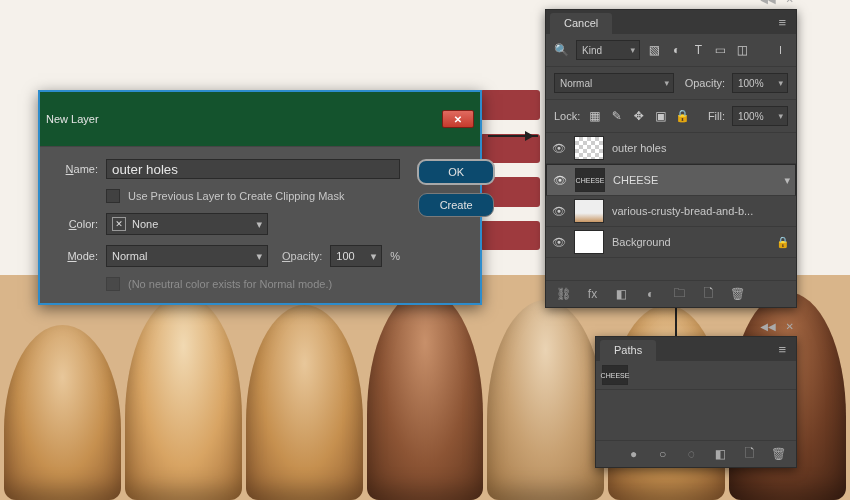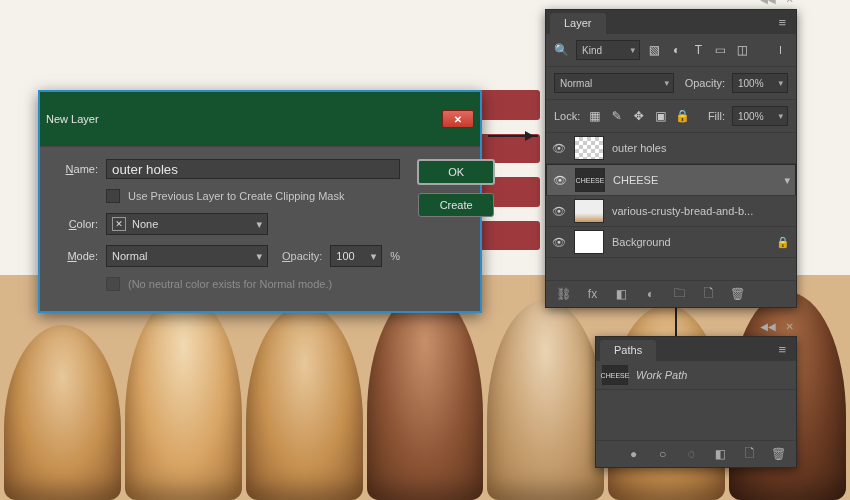--- a/index.html
+++ b/index.html
@@ -18,34 +18,34 @@
 .bread:nth-child(4){height:210px;background:radial-gradient(ellipse at 50% 25%,#c8906a,#8c5434 55%,#5c331c)}
 .bread:nth-child(5){height:200px;background:radial-gradient(ellipse at 50% 25%,#ead3b3,#c8a172 50%,#a07442)}
 .bread:nth-child(6){height:195px}
 .bread:nth-child(7){height:208px;background:radial-gradient(ellipse at 50% 25%,#a96c46,#6e3d24 55%,#3f2113)}
 
 
 .dialog{position:absolute;left:38px;top:90px;width:440px;background:#535353;border:2px solid #2d8ccc;box-shadow:0 4px 14px rgba(0,0,0,.5)}
 .dlg-title{height:22px;background:#14532d;display:flex;align-items:center;padding:16px 6px;border-bottom:1px solid #454545}
 .dlg-title span{color:#e5e5e5}
 .dlg-close{margin-left:auto;width:30px;height:16px;background:linear-gradient(#e06a5f,#c53a2c);border:1px solid #7a1f16;border-radius:2px;display:flex;align-items:center;justify-content:center;color:#fff;font-weight:bold;font-size:10px}
-.dlg-body{padding:12px 14px 20px;display:grid;grid-template-columns:1fr 80px;gap:2px 16px}
+.dlg-body{padding:12px 14px 12px;display:grid;grid-template-columns:1fr 80px;gap:2px 16px}
 .fields{display:flex;flex-direction:column;gap:10px}
 .row{display:flex;align-items:center;gap:8px}
 .lbl{width:44px;text-align:right;color:#d8d8d8}
 .lbl u{text-decoration:underline}
 .txt-in{flex:1;height:18px;background:#414141;border:1px solid #2a2a2a;color:#e6e6e6;padding:0 5px}
 .chk{width:12px;height:12px;background:#414141;border:1px solid #2f2f2f}
 .sel{height:20px;background:#414141;border:1px solid #2a2a2a;display:flex;align-items:center;padding:0 5px;position:relative;color:#ddd}
 .sel::after{content:"▾";position:absolute;right:5px;color:#bbb}
 .sel.small{width:150px}
 .sel.tiny{width:40px}
 .xbox{width:12px;height:12px;border:1px solid #999;display:inline-flex;align-items:center;justify-content:center;font-size:9px;margin-right:6px}
 .btns{display:flex;flex-direction:column;gap:8px;align-items:center}
-.btn{width:74px;height:22px;border:1px solid #7a7a7a;border-radius:3px;background:#14532d;color:#e2e2e2;display:flex;align-items:center;justify-content:center}
+.btn{width:74px;height:22px;border:1px solid #7a7a7a;border-radius:9px;background:#0c4a6e;color:#e2e2e2;display:flex;align-items:center;justify-content:center}
 .btn.primary{border:2px solid #a8a8a8}
 .muted{color:#8d8d8d}
 
 
 .panel{position:absolute;background:#454545;border:1px solid #2c2c2c;box-shadow:0 3px 10px rgba(0,0,0,.5);color:#c8c8c8}
 .panel-tabbar{height:24px;background:#383838;display:flex;align-items:flex-end;padding-left:4px}
 .panel-tab{padding:4px 14px 5px;background:#454545;color:#ddd;border-top-left-radius:3px;border-top-right-radius:3px;margin-right:4px}
 .panel-collapse{position:absolute;top:-16px;right:2px;display:flex;gap:10px;color:#aaa;font-size:10px}
 .panel-menu{margin-left:auto;padding:0 10px;color:#aaa;font-size:13px;align-self:center}
 .filter-row,.blend-row,.lock-row{display:flex;align-items:center;gap:7px;padding:4px 8px;border-bottom:1px solid #3a3a3a;height:24px}
@@ -137,21 +137,21 @@
     </div>
   </div>
 </div>
 
 <div id="layers-panel" class="panel">
   <div class="panel-collapse">
       <span>◀◀</span>
       <span>✕</span>
     </div>
   <div class="panel-tabbar">
-    <div class="panel-tab">Layer</div>
+    <div class="panel-tab">Cancel</div>
     <div class="panel-menu">≡</div>
   </div>
   <div class="filter-row">
     <span class="icn">🔍</span>
     <div class="mini-sel" style="width:52px">
         <span>Kind</span>
       </div>
     <span class="icn">▧</span>
     <span class="icn">◐</span>
     <span class="icn">T</span>
@@ -219,21 +219,20 @@
   <div class="panel-collapse">
       <span>◀◀</span>
       <span>✕</span>
     </div>
   <div class="panel-tabbar">
     <div class="panel-tab">Paths</div>
     <div class="panel-menu">≡</div>
   </div>
   <div class="path-row">
     <div class="thumb dark" style="width:24px;height:18px">CHEESE</div>
-    <span class="lname">Work Path</span>
   </div>
   <div style="height:50px"></div>
   <div class="panel-footer">
     <span class="spacer"></span>
     <span class="icn">●</span>
     <span class="icn">○</span>
     <span class="icn">◌</span>
     <span class="icn">◧</span>
     <span class="icn">🗋</span>
     <span class="icn">🗑</span>

